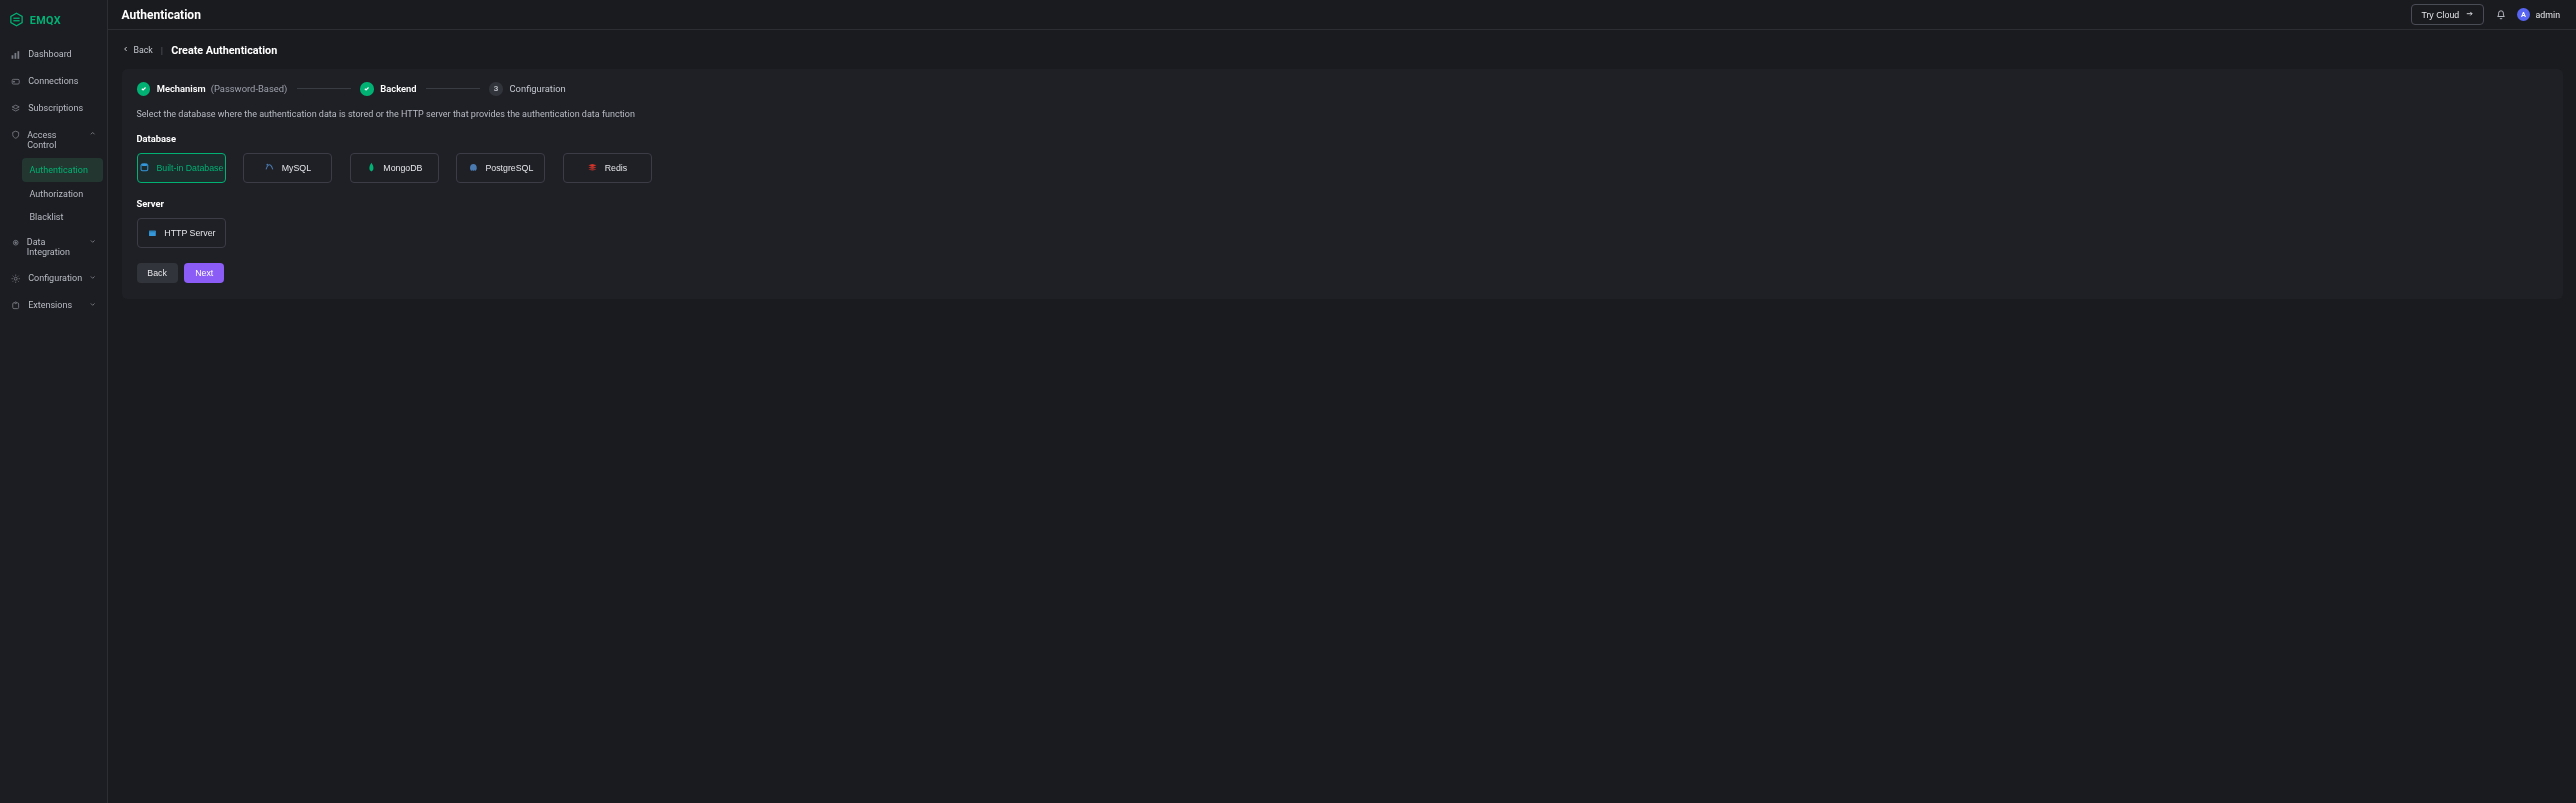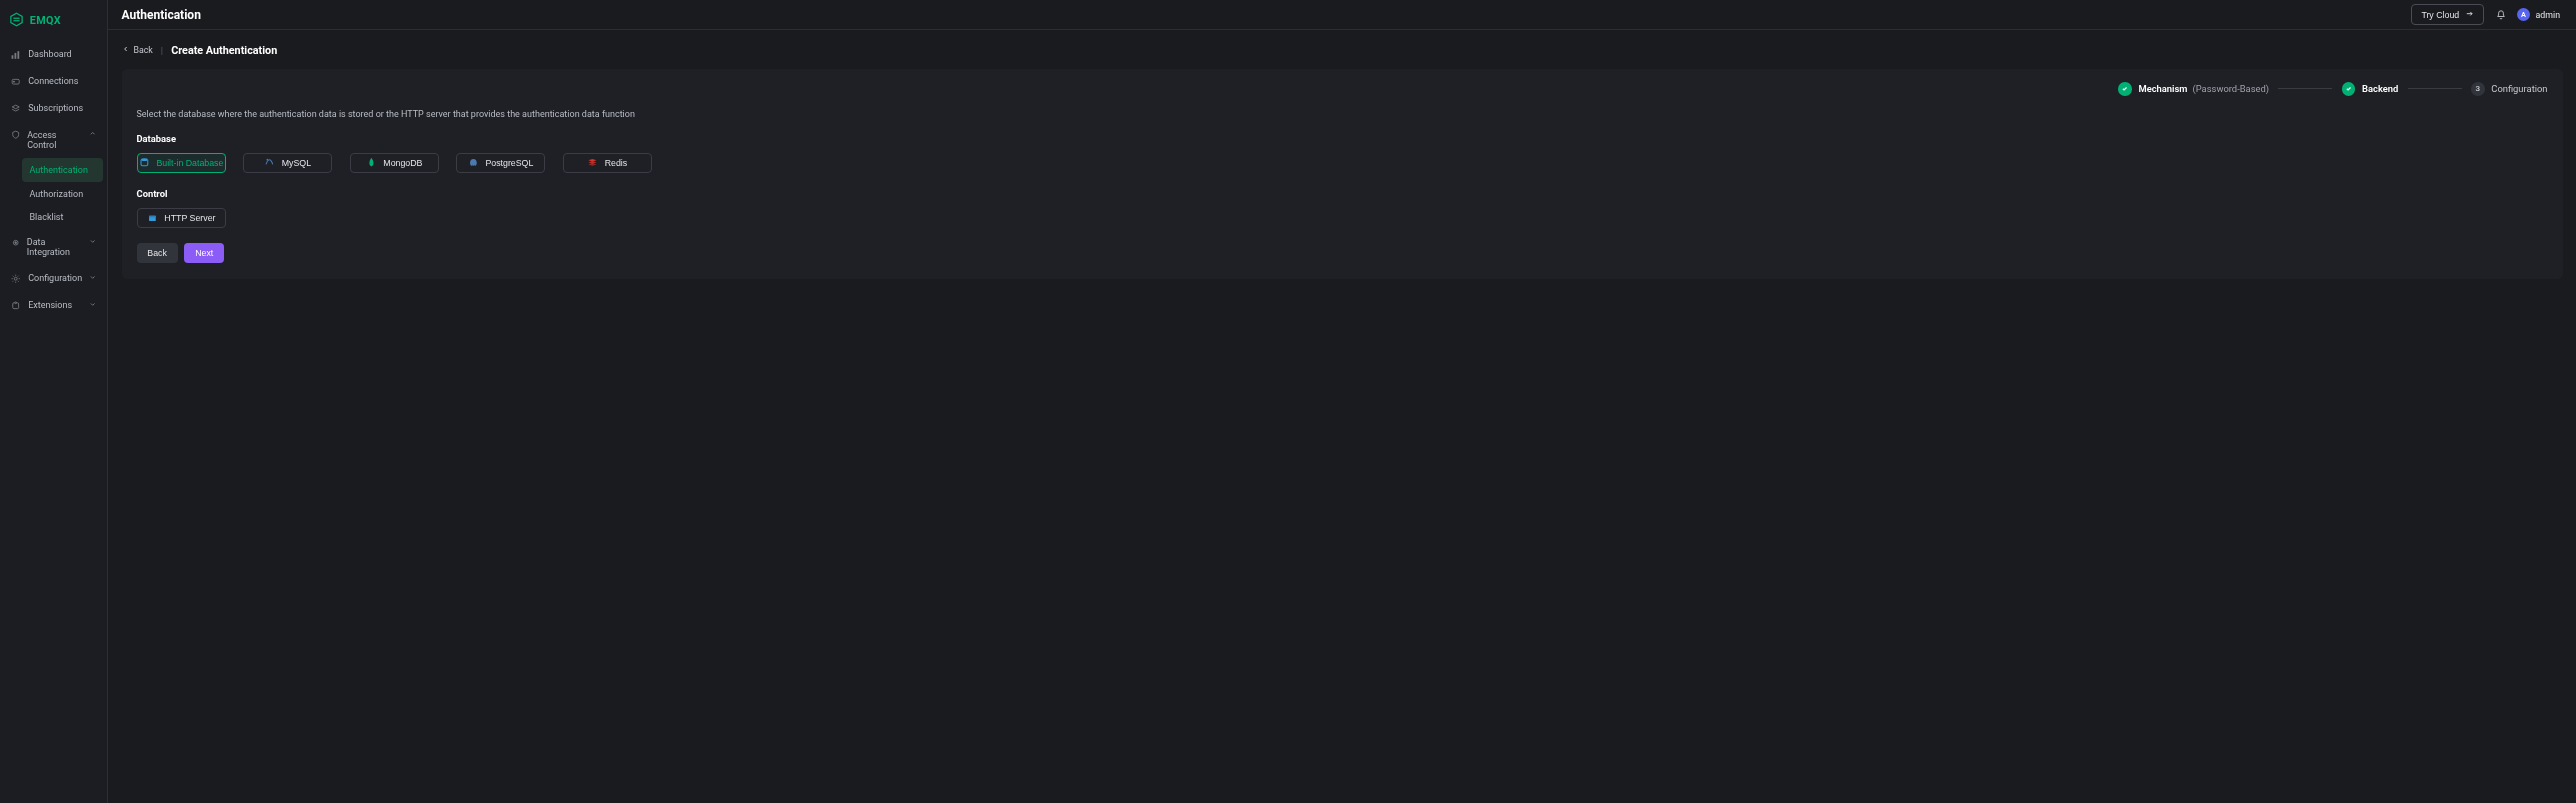--- a/index.html
+++ b/index.html
@@ -118,41 +118,41 @@
 .bc-sep { color:#575964; }
 .bc-title { font-size:10.8px; font-weight:700; color:#fff; }
 
 .card {
   background:#1f2026;
   border-radius:5.4px;
   padding: 13.5px 15px 16px 15px;
 }
 
 
-.steps { display:flex; align-items:center; gap:9.4px; margin-bottom:13.5px;justify-content:flex-end; }
+.steps { display:flex; align-items:center; gap:9.4px; margin-bottom:13.5px; }
 .step { display:flex; align-items:center; gap:6.7px; }
 .step-badge {
   width:13.5px; height:13.5px; border-radius:50%;
   display:inline-flex; align-items:center; justify-content:center;
   font-size:8px; font-weight:600;
 }
 .step-badge.done { background:#00b173; color:#fff; }
 .step-badge.pending { background:#32343b; color:#c4c7cf; }
 .step-label { font-size:9.4px; font-weight:600; color:#fff; }
 .step-note { color:#9ea1ab; font-weight:400; margin-left:2.7px; }
 .step-line { flex:0 0 54px; height:0.7px; background:#3a3c44; }
 
 .helper { color:#b9bcc4; font-size:9px; margin-bottom:13.5px; }
 
 .section-title { font-size:9.4px; font-weight:700; color:#fff; margin-bottom:9.4px; }
 
 .chip-row { display:flex; gap:17.5px; flex-wrap:wrap; margin-bottom:15px; }
 .chip {
   width: 89px;
-  height: 20px;
+  height: 30px;
   border:0.7px solid #3b3c45;
   border-radius:4px;
   display:inline-flex; align-items:center; justify-content:center; gap:7px;
   cursor:pointer;
   color:#e5e6ea;
   font-size:8.8px;
   background:transparent;
 }
 .chip .chip-icon { width:10.8px; height:10.8px; display:inline-flex; }
 .chip.active { border-color:#00b173; color:#00b173; background:rgba(0,177,115,0.08); }
@@ -391,21 +391,21 @@
               <svg viewBox="0 0 16 16" width="10.8" height="10.8">
                   <polygon points="2,5 8,3 14,5 8,7" fill="#d4342a"></polygon>
                   <polygon points="2,8 8,6 14,8 8,10" fill="#d4342a" opacity="0.8"></polygon>
                   <polygon points="2,11 8,9 14,11 8,13" fill="#d4342a" opacity="0.6"></polygon>
                 </svg>
             </span>
             <span>Redis</span>
           </button>
         </div>
 
-        <div class="section-title">Control</div>
+        <div class="section-title">Server</div>
         <div class="chip-row">
           <button class="chip">
             <span class="chip-icon">
               <svg viewBox="0 0 16 16" width="10.8" height="10.8">
                   <rect x="3" y="4" width="10" height="8" rx="1" fill="#3498db"></rect>
                   <rect x="3" y="4" width="10" height="2.5" fill="#2c80b8"></rect>
                 </svg>
             </span>
             <span>HTTP Server</span>
           </button>

